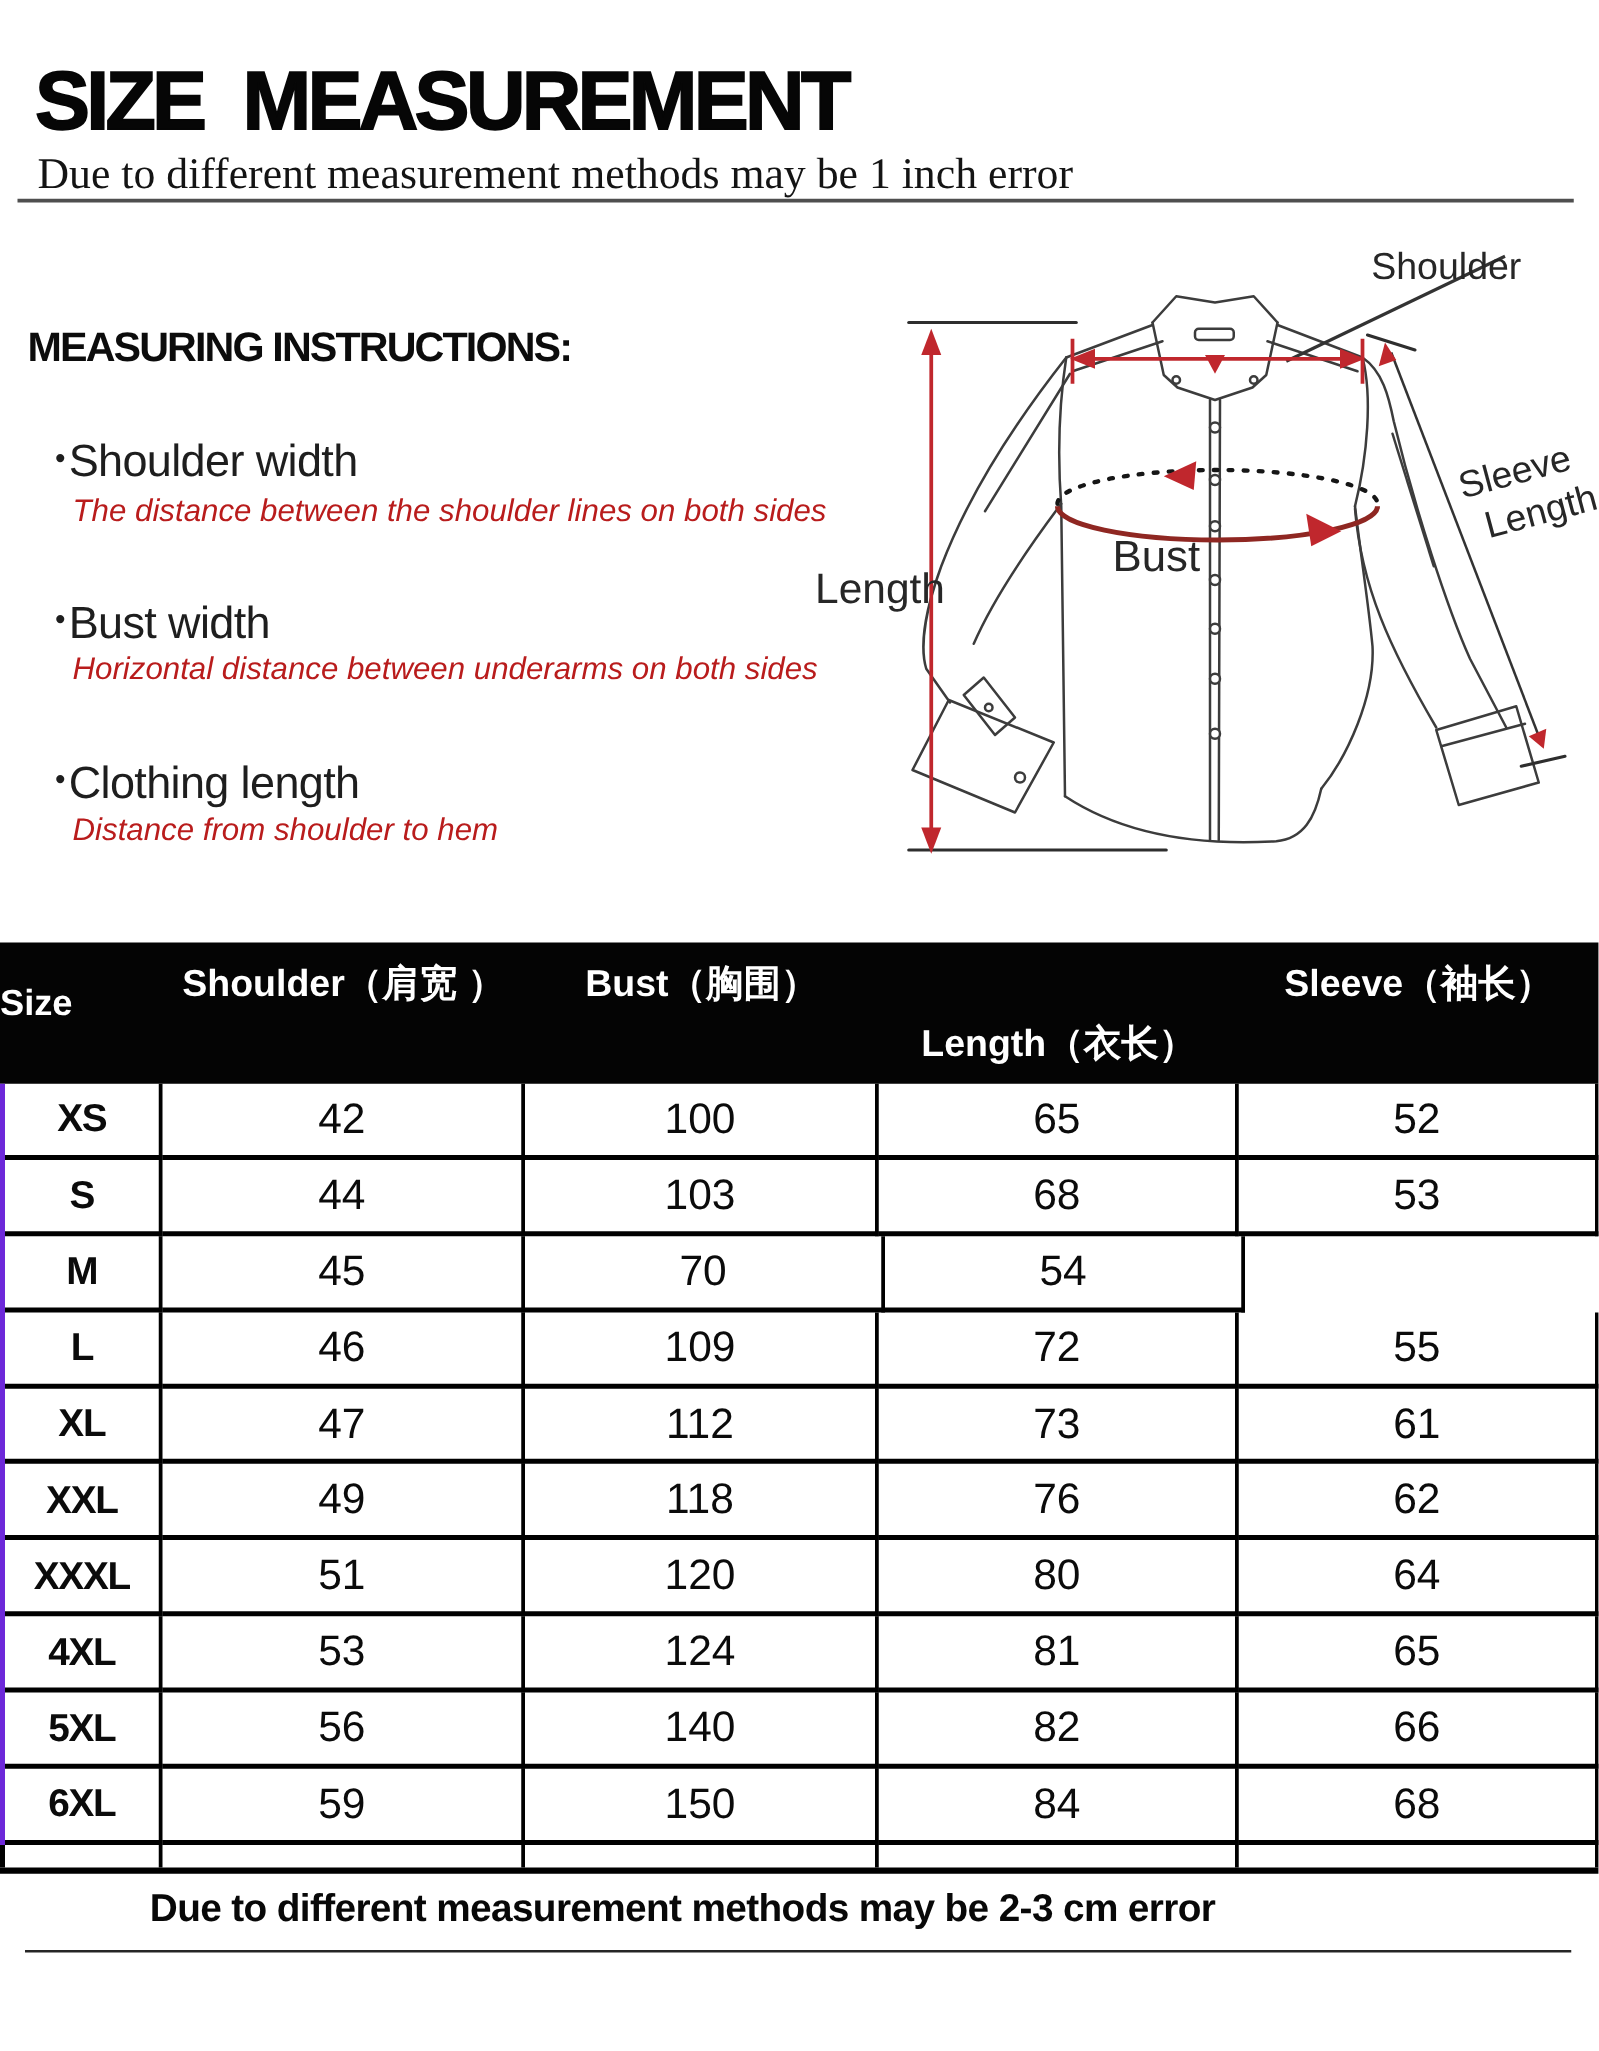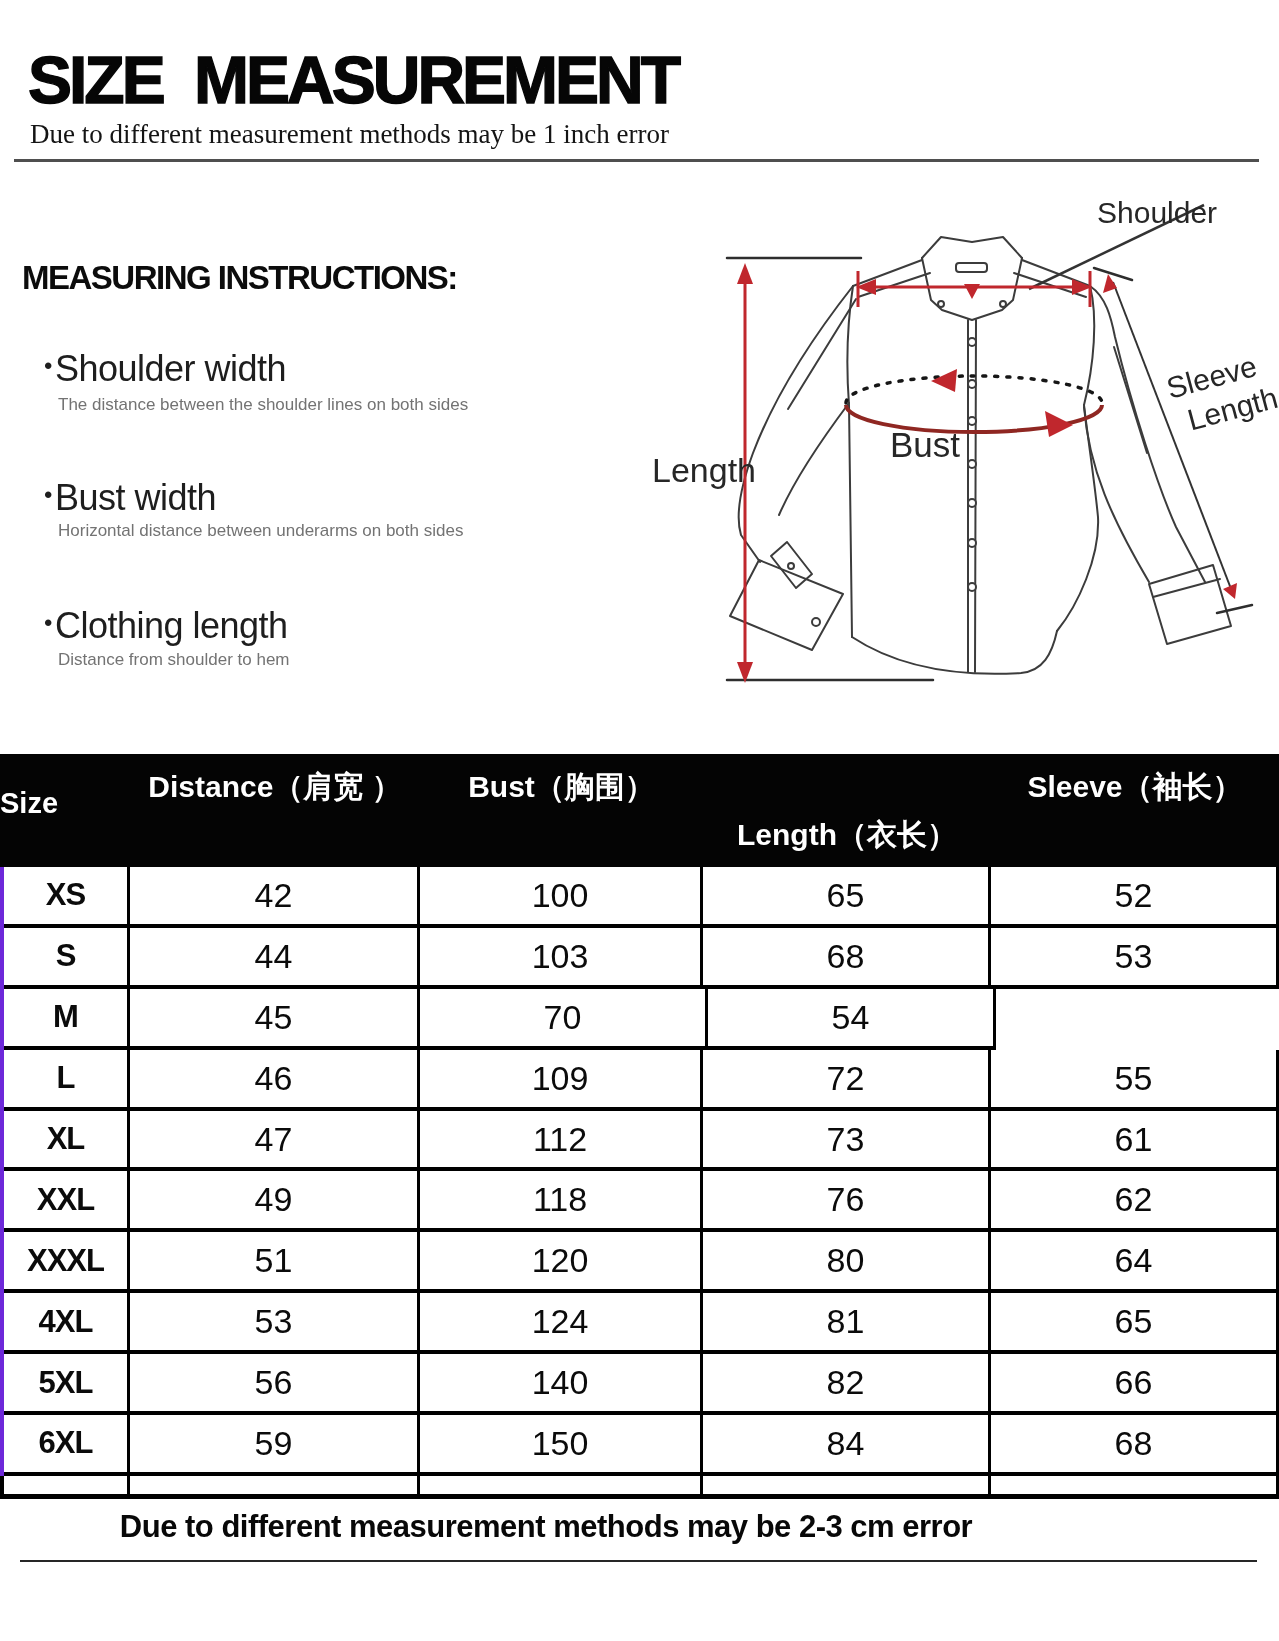--- a/index.html
+++ b/index.html
@@ -3,28 +3,28 @@
 <meta charset="utf-8">
 <style>
   html,body{margin:0;padding:0;background:#ffffff;}
   .page{position:relative;width:1279px;height:1641px;background:#fff;overflow:hidden;
         font-family:"Liberation Sans",sans-serif;color:#111;}
   .abs{position:absolute;}
 
   
   .title{left:28px;top:42px;font-size:66px;font-weight:bold;letter-spacing:-3px;
          word-spacing:16px;color:#060606;-webkit-text-stroke:1.4px #060606;white-space:nowrap;}
-  .subtitle{left:30px;top:119px;font-family:"Liberation Serif",serif;font-size:27px;color:#141414;white-space:nowrap;}
+  .subtitle{left:30px;top:119px;font-family:"Liberation Serif",serif;font-size:35px;color:#141414;white-space:nowrap;}
   .rule-top{left:14px;top:159px;width:1245px;height:3px;background:#4f4f4f;}
 
   
   .instr-heading{left:22px;top:259px;font-size:33px;font-weight:bold;letter-spacing:-1.5px;color:#0c0c0c;white-space:nowrap;}
   .term{font-size:36px;color:#1e1e1e;letter-spacing:-0.5px;white-space:nowrap;}
   .term .bullet{font-size:24px;vertical-align:7px;margin-right:3px;}
-  .desc{font-size:17px;color:#737373;white-space:nowrap;}
+  .desc{font-size:25px;color:#b91c1c;white-space:nowrap;font-style:italic;}
   .t1{left:44px;top:348px;} .d1{left:58px;top:395px;}
   .t2{left:44px;top:477px;} .d2{left:58px;top:521px;}
   .t3{left:44px;top:605px;} .d3{left:58px;top:650px;}
 
   
   .diagram{left:600px;top:185px;}
   .diagram text{fill:#272727;font-family:"Liberation Sans",sans-serif;}
 
   
   .thead{left:0;top:754px;width:1279px;height:113px;background:#040404;display:flex;color:#fff;box-sizing:border-box;}
@@ -156,21 +156,21 @@
     <g transform="translate(570,214) rotate(-15)">
       <text x="0" y="0" font-size="30">Sleeve</text>
       <text x="12" y="36" font-size="30">Length</text>
     </g>
     <text x="290" y="272" font-size="35">Bust</text>
     <text x="52" y="297" font-size="34">Length</text>
   </svg>
 
   <div class="abs thead">
     <div class="hcell hc0">Size</div>
-    <div class="hcell hc1">Distance（肩宽 ）</div>
+    <div class="hcell hc1">Shoulder（肩宽 ）</div>
     <div class="hcell hc2">Bust（胸围）</div>
     <div class="hcell hc3">Length（衣长）</div>
     <div class="hcell hc4">Sleeve（袖长）</div>
   </div>
 
   <div class="abs tbody">
     <div class="trow">
       <div class="tcell c0">XS</div>
       <div class="tcell c1">42</div>
       <div class="tcell c2">100</div>

